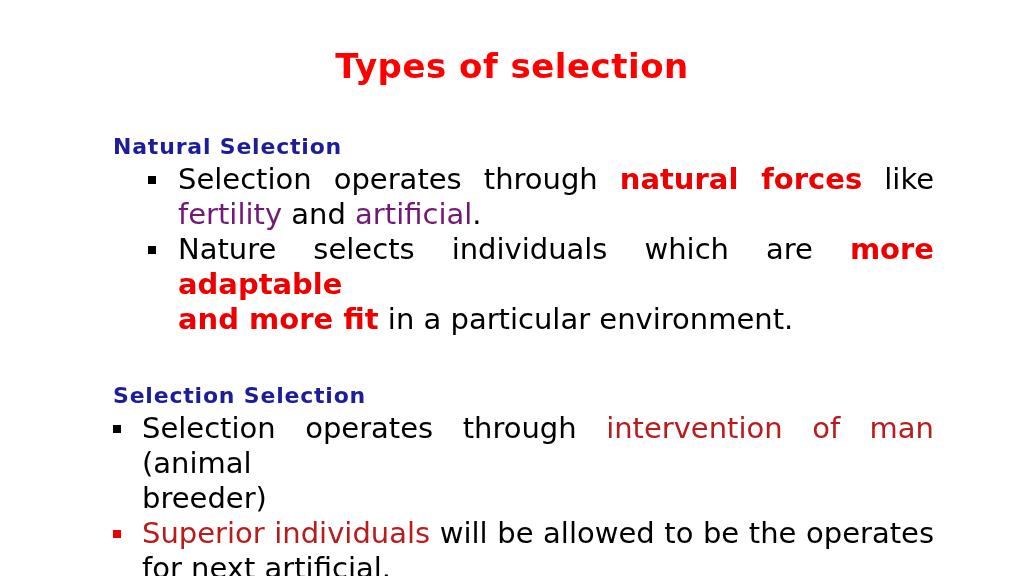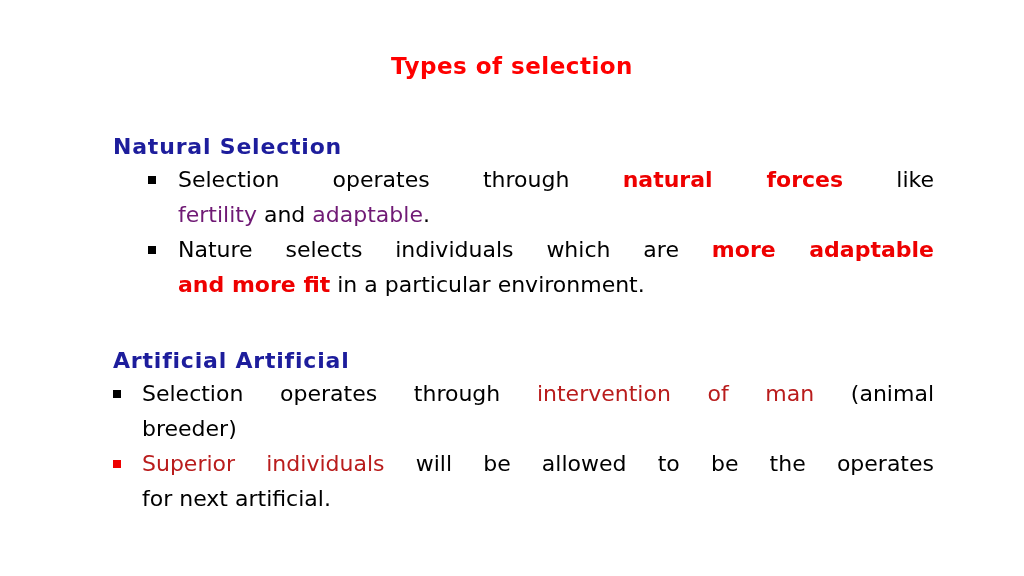--- a/index.html
+++ b/index.html
@@ -23,21 +23,21 @@
 
   
   .slide-title {
     position: absolute;
     left: 0;
     top: 46px;
     width: 1024px;
     text-align: center;
     color: #ff0000;
     font-family: "DejaVu Sans", sans-serif;
-    font-size: 23px;
+    font-size: 34px;
     font-weight: bold;
     letter-spacing: 0.5px;
     line-height: 40px;
     white-space: nowrap;
   }
 
   
   .body-area {
     position: absolute;
     left: 0;
@@ -66,21 +66,21 @@
   .bullet-list {
     list-style: none;
     margin: 0;
     padding: 0;
   }
 
   .bullet {
     position: relative;
     color: #000000;
     font-family: "DejaVu Sans", sans-serif;
-    font-size: 22px;
+    font-size: 29px;
     line-height: 35px;
     text-align: justify;
     margin: 0;
   }
 
   
   .sec-natural .bullet {
     padding-left: 178px;
     padding-right: 90px;
   }
@@ -141,34 +141,34 @@
   <div class="slide-title">Types of selection</div>
 
   <div class="body-area">
 
     <div class="section sec-natural">
       <div class="section-heading">Natural Selection</div>
       <ul class="bullet-list">
           <li class="bullet">
             <span class="marker"></span>
             <span class="line stretch"><span class="t-black">Selection operates through </span><span class="t-red-bold">natural forces</span><span class="t-black"> like</span></span>
-            <span class="line flush"><span class="t-blue">fertility</span><span class="t-black"> and </span><span class="t-blue">adaptable</span><span class="t-black">.</span></span>
+            <span class="line flush"><span class="t-blue">fertility</span><span class="t-black"> and </span><span class="t-blue">artificial</span><span class="t-black">.</span></span>
           </li>
           <li class="bullet">
             <span class="marker"></span>
             <span class="line stretch"><span class="t-black">Nature selects individuals which are </span><span class="t-red-bold">more adaptable</span></span>
             <span class="line flush"><span class="t-red-bold">and more fit</span><span class="t-black"> in a particular environment.</span></span>
           </li>
         </ul>
     </div>
 
     <div class="gap-sections"></div>
 
     <div class="section sec-artificial">
-      <div class="section-heading">Artificial Artificial</div>
+      <div class="section-heading">Selection Selection</div>
       <ul class="bullet-list">
           <li class="bullet">
             <span class="marker"></span>
             <span class="line stretch"><span class="t-black">Selection operates through </span><span class="t-red">intervention of man</span><span class="t-black"> (animal</span></span>
             <span class="line flush"><span class="t-black">breeder)</span></span>
           </li>
           <li class="bullet marker-red">
             <span class="marker"></span>
             <span class="line stretch"><span class="t-red">Superior individuals</span><span class="t-black"> will be allowed to be the operates</span></span>
             <span class="line flush"><span class="t-black">for next artificial.</span></span>

